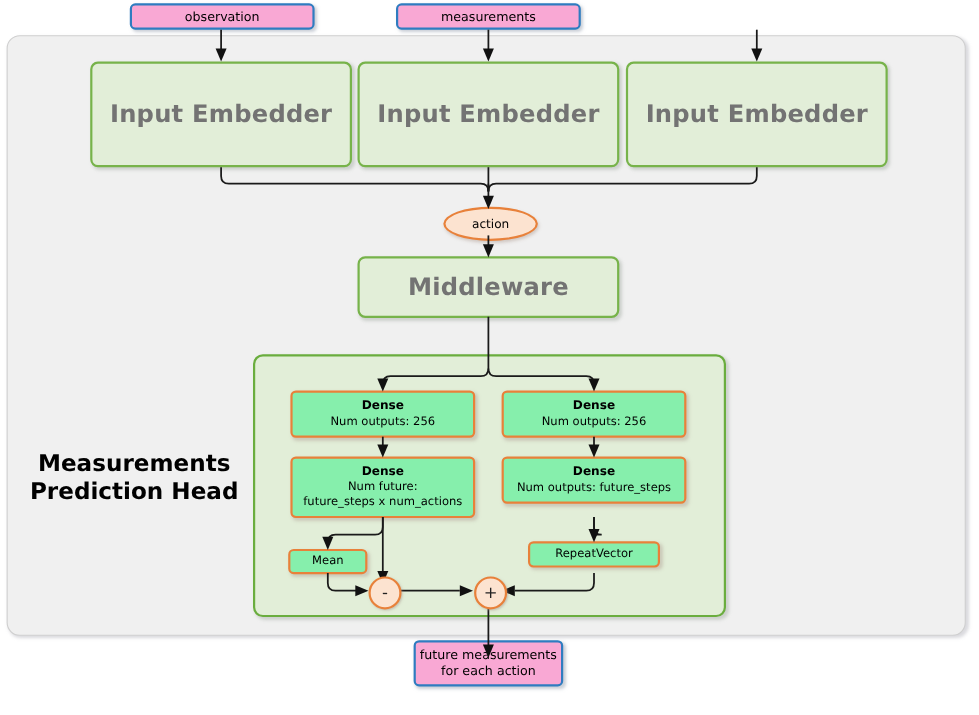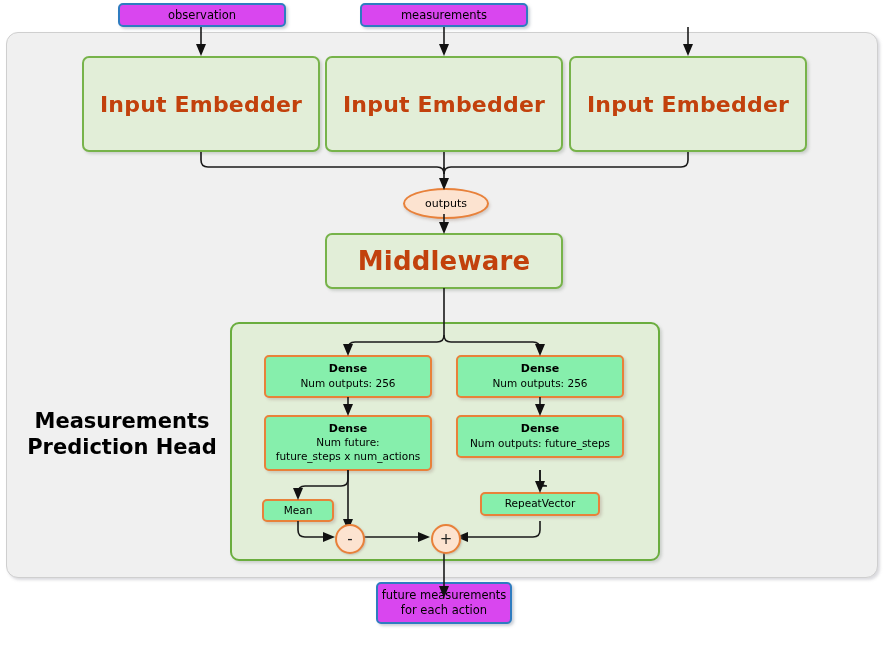--- a/index.html
+++ b/index.html
@@ -14,33 +14,33 @@
 
   
   .outer-box{
     left:6px;top:32px;width:872px;height:546px;
     background:#f0f0f0;border:1px solid #cfcfcf;border-radius:12px;
     box-shadow:2px 2px 3px rgba(150,150,160,.35);
   }
 
   
   .io-box{
-    background:#d946ef;border:2px solid #2f7cc0;border-radius:5px;
+    background:#f9a8d4;border:2px solid #2f7cc0;border-radius:5px;
     box-shadow:2px 2px 3px rgba(150,160,175,.5);
     font-size:11.5px;color:#000;line-height:1.3;
   }
 
   
   .green-box{
     background:#e2eed8;border:2px solid #77b34a;border-radius:7px;
     box-shadow:2px 2px 3px rgba(150,160,150,.4);
-    color:#c2410c;
+    color:#737373;
   }
   .embedder{font-size:22px;font-weight:bold;letter-spacing:.2px;}
-  .middleware{font-size:26px;font-weight:bold;letter-spacing:.2px;}
+  .middleware{font-size:22px;font-weight:bold;letter-spacing:.2px;}
 
   
   .head-box{
     background:#e2eed8;border:2px solid #6aad3e;border-radius:9px;
     box-shadow:2px 2px 3px rgba(150,160,150,.4);
   }
   .head-title{
     position:absolute;left:22px;top:408px;width:200px;
     font-size:21px;font-weight:bold;line-height:1.25;text-align:center;color:#000;
   }
@@ -150,21 +150,21 @@
     <span>Input Embedder</span>
   </div>
   <div class="node green-box embedder" style="left:325px;top:56px;width:238px;height:96px;">
     <span>Input Embedder</span>
   </div>
   <div class="node green-box embedder" style="left:569px;top:56px;width:238px;height:96px;">
     <span>Input Embedder</span>
   </div>
 
   <div class="concat" style="left:403px;top:188px;width:82px;height:27px;">
-    <span>outputs</span>
+    <span>action</span>
   </div>
 
   <div class="node green-box middleware" style="left:325px;top:233px;width:238px;height:56px;">
     <span>Middleware</span>
   </div>
 
   <div class="node orange-box" style="left:264px;top:355px;width:168px;height:43px;">
     <span class="ttl">Dense</span>
     <span>Num outputs: 256</span>
   </div>

